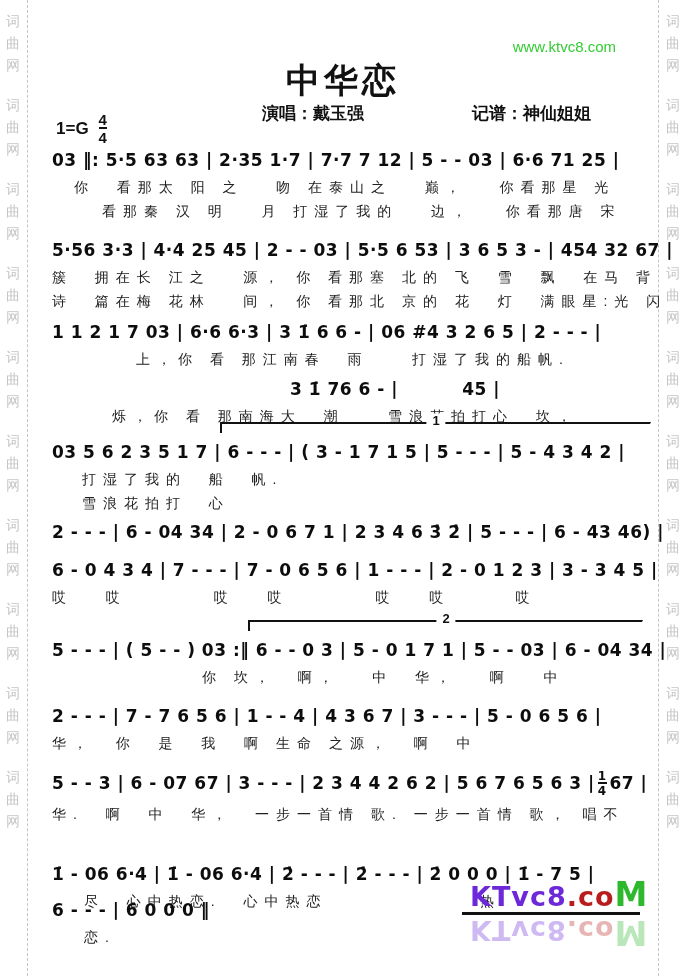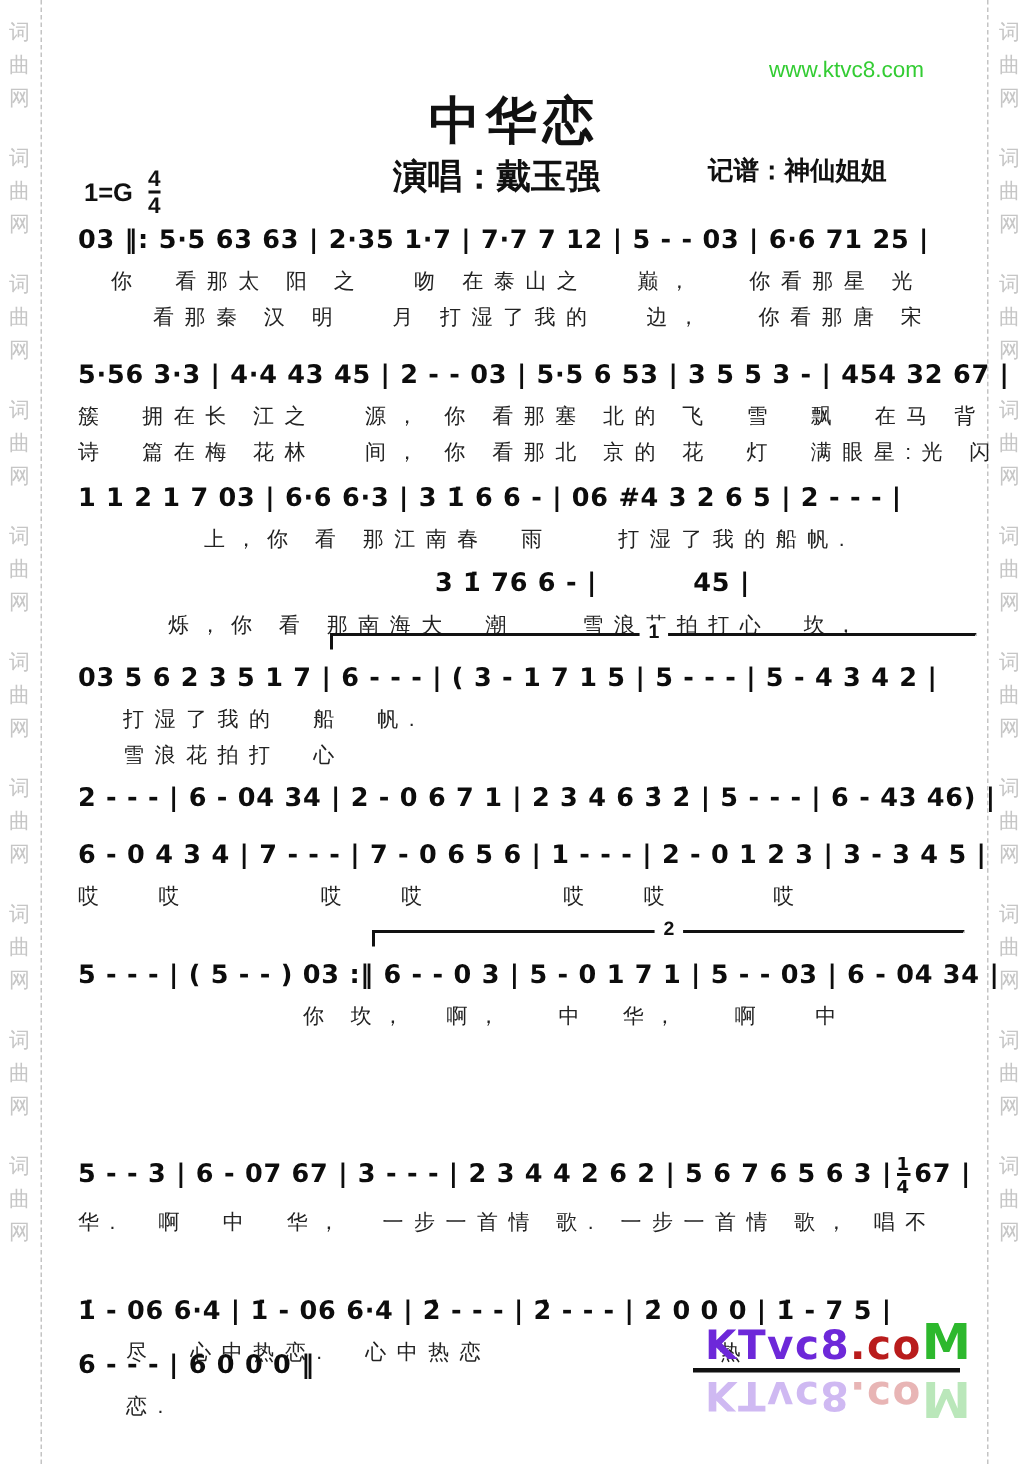--- a/index.html
+++ b/index.html
@@ -12,21 +12,21 @@
   .wm-group{margin-bottom:26px;}
   .wm-group div{margin:8px 0;}
   .side-line{position:absolute;top:0;bottom:0;width:0;border-left:1px dashed #c4c4c4;}
   .left-line{left:27px;}
   .right-line{right:27px;}
   
   .content{position:absolute;left:44px;right:44px;top:0;bottom:0;}
   .url-watermark{position:absolute;top:38px;right:26px;font-size:15px;color:#33cc33;}
   .title{position:absolute;top:58px;left:0;right:0;margin:0;text-align:center;
          font-size:34px;font-weight:bold;letter-spacing:4px;}
-  .credit-singer{position:absolute;top:102px;left:218px;font-size:23px;font-weight:bold;}
+  .credit-singer{position:absolute;top:102px;left:218px;font-size:17px;font-weight:bold;}
   .credit-notator{position:absolute;top:102px;left:428px;font-size:17px;font-weight:bold;}
   .keysig{position:absolute;top:112px;left:12px;font-size:17px;font-weight:bold;display:flex;align-items:center;gap:10px;}
   .frac{display:inline-flex;flex-direction:column;align-items:center;line-height:1;font-weight:bold;}
   .frac .ftop{font-size:15px;}
   .frac .fbot{font-size:15px;border-top:2px solid #111;padding-top:1px;}
   .frac-sm{vertical-align:middle;margin:0 3px;}
   .frac-sm .ftop,.frac-sm .fbot{font-size:12px;}
   
   .system{position:absolute;left:8px;right:0;}
   .notation{font-family:"DejaVu Sans","Liberation Sans",sans-serif;font-size:17px;font-weight:bold;
@@ -176,21 +176,21 @@
       </span>
     </div>
 
     <div class="system" style="top:150px">
       <div class="notation">03 ‖: 5·5 63 63 | 2·35 1·7 | 7·7 7 12 | 5 - - 03 | 6·6 71 25 |</div>
       <div class="lyric" style="margin-left:22px">你  看那太 阳 之   吻 在泰山之   巅，   你看那星 光</div>
       <div class="lyric" style="margin-left:50px">看那秦 汉 明   月 打湿了我的   边，   你看那唐 宋</div>
     </div>
 
     <div class="system" style="top:240px">
-      <div class="notation">5·56 3·3 | 4·4 43 45 | 2 - - 03 | 5·5 6 53 | 3 5 5 3 - | 454 32 67 |</div>
+      <div class="notation">5·56 3·3 | 4·4 25 45 | 2 - - 03 | 5·5 6 53 | 3 6 5 3 - | 454 32 67 |</div>
       <div class="lyric">簇  拥在长 江之   源， 你 看那塞 北的 飞  雪  飘  在马 背</div>
       <div class="lyric">诗  篇在梅 花林   间， 你 看那北 京的 花  灯  满眼星:光 闪</div>
     </div>
 
     <div class="system" style="top:322px">
       <div class="notation">1 1 2 1 7 03 | 6·6 6·3 | 3 1̇ 6 6 - | 06 #4 3 2 6 5 | 2 - - - |</div>
       <div class="lyric" style="margin-left:84px">上，你 看 那江南春  雨    打湿了我的船帆.</div>
       <div class="notation voice2">3 1̇ 76 6 - |          45 |</div>
       <div class="lyric" style="margin-left:60px">烁，你 看 那南海大  潮    雪浪花拍打心  坎，</div>
     </div>
@@ -214,20 +214,24 @@
     </div>
 
     <div class="system with-volta" style="top:622px">
       <div class="volta" style="left:196px;width:392px">
         <span class="volta-label">2</span>
       </div>
       <div class="notation">5 - - - | ( 5 - - ) 03 :‖ 6 - - 0 3 | 5 - 0 1 7 1 | 5 - - 03 | 6 - 04 34 |</div>
       <div class="lyric" style="margin-left:150px">你 坎，  啊，   中  华，   啊   中</div>
     </div>
 
+    <div class="system" style="top:706px">
+      <div class="notation">2 - - - | 7 - 7 6 5 6 | 1 - - 4 | 4 3 6 7 | 3 - - - | 5 - 0 6 5 6 |</div>
+      <div class="lyric">华，  你  是  我  啊 生命 之源，  啊  中</div>
+    </div>
 
     <div class="system" style="top:770px">
       <div class="notation"><span>5 - - 3 | 6 - 07 67 | 3 - - - | 2 3 4 4 2 6 2 | 5 6 7 6 5 6 3 |</span><span class="frac frac-sm"><span class="ftop">1</span><span class="fbot">4</span></span><span>67 |</span></div>
       <div class="lyric">华.  啊  中  华，  一步一首情 歌. 一步一首情 歌， 唱不</div>
     </div>
 
     <div class="system" style="top:864px">
       <div class="notation">1̇ - 06 6·4 | 1̇ - 06 6·4 | 2̇ - - - | 2̇ - - - | 2̇ 0 0 0 | 1̇ - 7 5 |</div>
       <div class="lyric" style="margin-left:32px">尽  心中热恋.  心中热恋              热</div>
     </div>

